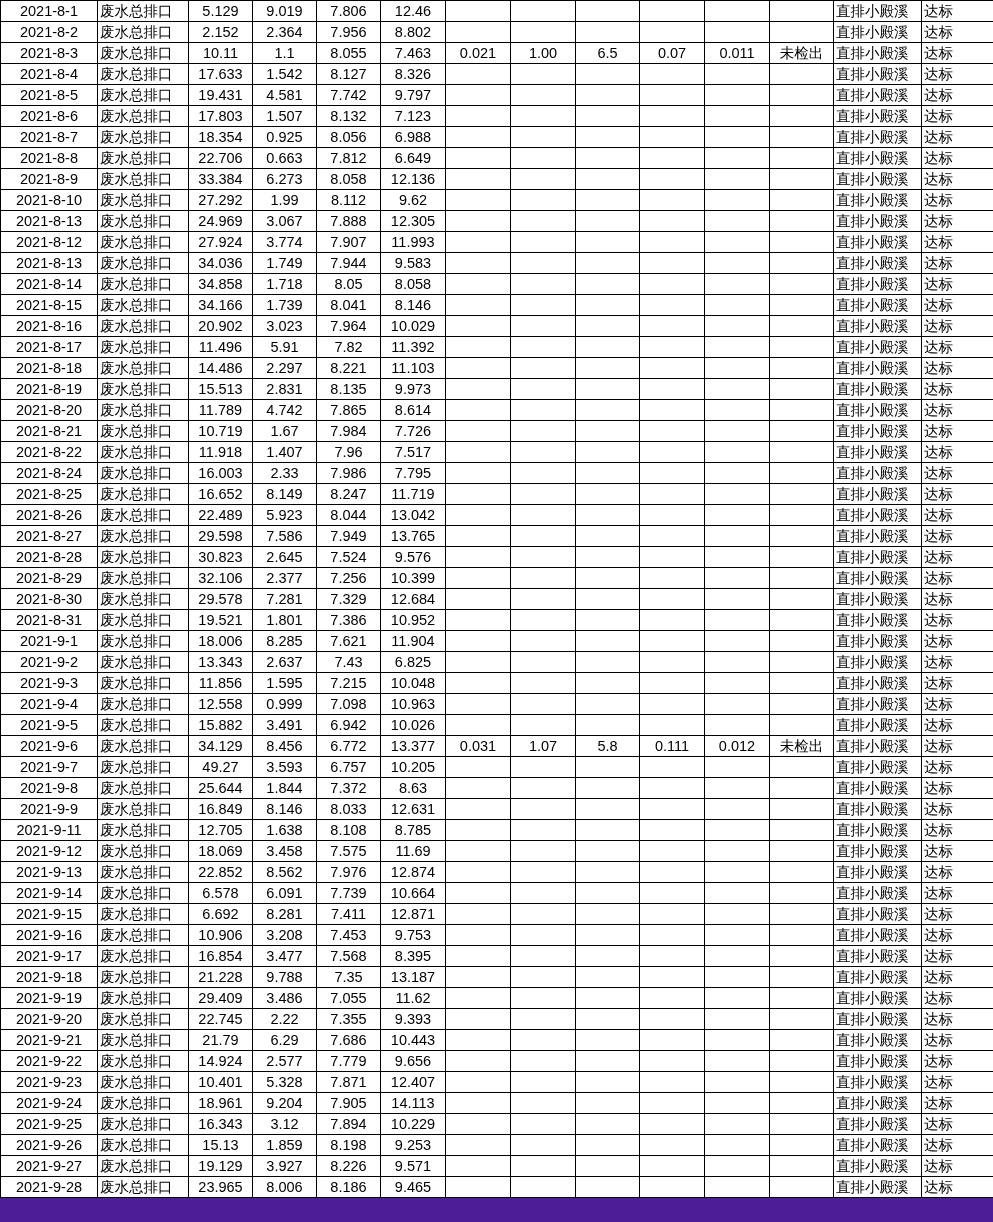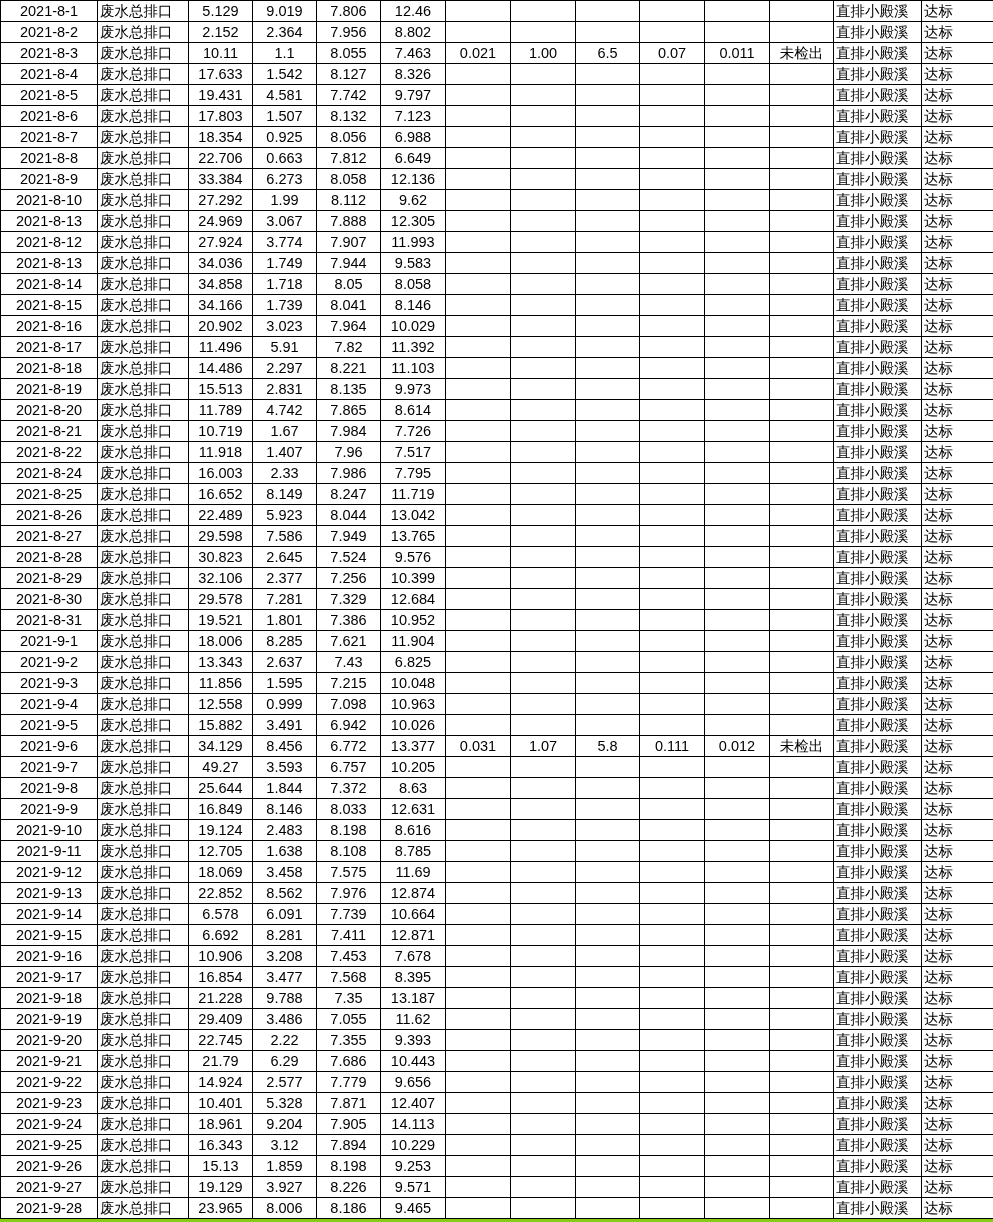--- a/index.html
+++ b/index.html
@@ -4,21 +4,21 @@
 <style>
   html, body {
     margin: 0;
     padding: 0;
     background: #ffffff;
   }
   .sheet {
     width: 993px;
     height: 1222px;
     overflow: hidden;
-    background: #84cc16;
+    background: #4c1d95;
   }
   table.data-grid {
     border-collapse: collapse;
     table-layout: fixed;
     width: 993px;
   }
   table.data-grid td {
     border: 1px solid #000000;
     height: 20px;
     padding: 0;
@@ -676,36 +676,20 @@
           <td></td>
           <td></td>
           <td></td>
           <td></td>
           <td></td>
           <td></td>
           <td class="align-left">直排小殿溪</td>
           <td class="align-left">达标</td>
         </tr>
         <tr>
-          <td>2021-9-10</td>
-          <td class="align-left">废水总排口</td>
-          <td>19.124</td>
-          <td>2.483</td>
-          <td>8.198</td>
-          <td>8.616</td>
-          <td></td>
-          <td></td>
-          <td></td>
-          <td></td>
-          <td></td>
-          <td></td>
-          <td class="align-left">直排小殿溪</td>
-          <td class="align-left">达标</td>
-        </tr>
-        <tr>
           <td>2021-9-11</td>
           <td class="align-left">废水总排口</td>
           <td>12.705</td>
           <td>1.638</td>
           <td>8.108</td>
           <td>8.785</td>
           <td></td>
           <td></td>
           <td></td>
           <td></td>
@@ -777,21 +761,21 @@
           <td></td>
           <td class="align-left">直排小殿溪</td>
           <td class="align-left">达标</td>
         </tr>
         <tr>
           <td>2021-9-16</td>
           <td class="align-left">废水总排口</td>
           <td>10.906</td>
           <td>3.208</td>
           <td>7.453</td>
-          <td>7.678</td>
+          <td>9.753</td>
           <td></td>
           <td></td>
           <td></td>
           <td></td>
           <td></td>
           <td></td>
           <td class="align-left">直排小殿溪</td>
           <td class="align-left">达标</td>
         </tr>
         <tr>

